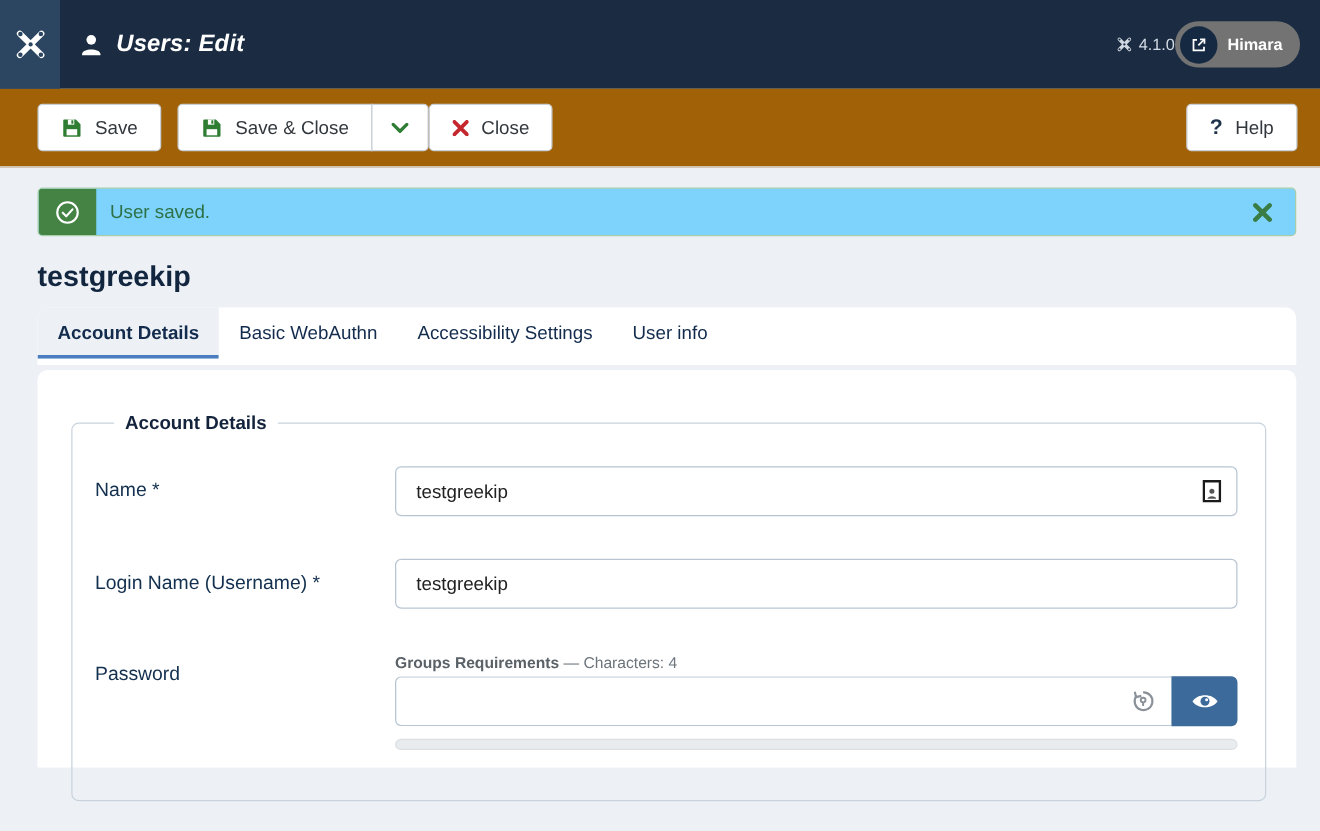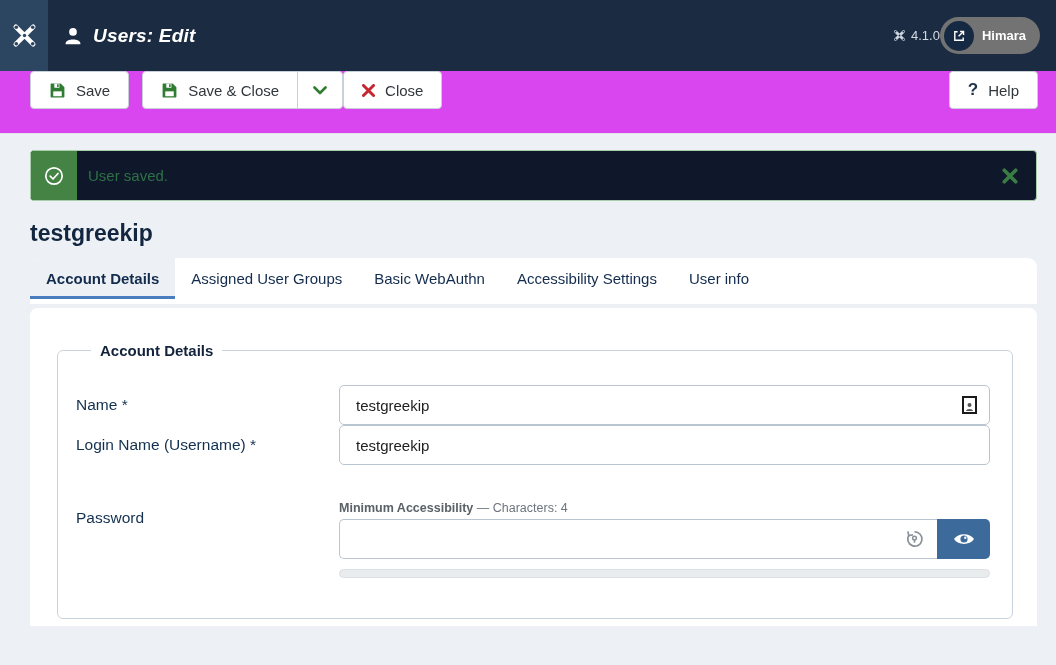--- a/index.html
+++ b/index.html
@@ -11,54 +11,54 @@
   .logo-block { width:48px; height:71px; background:#2c4560; display:flex; align-items:center; justify-content:center; flex:0 0 48px; }
   .header-left { display:flex; align-items:center; gap:9px; margin-left:14px; }
   .header-title { color:#fff; font-size:19px; font-weight:700; letter-spacing:.2px;font-style:italic; }
   .header-right { margin-left:auto; display:flex; align-items:center; margin-right:16px; }
   .version { display:flex; align-items:center; gap:5px; color:#d2dae4; font-size:13px; }
   .user-pill { background:#737373; border-radius:19px; height:37px; display:flex; align-items:center; padding:0 14px 0 4px; gap:8px; border:none; cursor:pointer; }
   .pill-circle { width:30px; height:30px; border-radius:50%; background:#152a42; display:flex; align-items:center; justify-content:center; }
   .pill-label { color:#fff; font-size:13px; font-weight:700; }
 
   
-  .toolbar { height:63px; background:#d946ef; border-bottom:1px solid #e0e5ea; display:flex; align-items:flex-start; padding:0 18px 0 30px; }
+  .toolbar { height:63px; background:#a16207; border-bottom:1px solid #e0e5ea; display:flex; align-items:center; padding:0 18px 0 30px; }
   .btn { height:38px; background:#fff; border:1px solid #c9cfd6; border-radius:4px; display:inline-flex; align-items:center; gap:10px; padding:0 18px; font-family:"Liberation Sans",sans-serif; font-size:15px; color:#31373d; cursor:pointer; }
   .btn-group { display:flex; }
   .btn-group .btn-main { border-radius:4px 0 0 4px; }
   .btn-caret { height:38px; width:46px; background:#fff; border:1px solid #c9cfd6; border-radius:0 4px 4px 0; margin-left:-1px; display:flex; align-items:center; justify-content:center; cursor:pointer; }
   .btn-save { margin-right:13px; }
   .btn-help { margin-left:auto; }
 
   
   .page { padding:16px 19px 0 30px; }
 
-  .alert { display:flex; align-items:stretch; height:51px; background:#0f172a; border:1px solid #a9cfaa; border-radius:4px; overflow:hidden; }
+  .alert { display:flex; align-items:stretch; height:39px; background:#7dd3fc; border:1px solid #a9cfaa; border-radius:4px; overflow:hidden; }
   .alert-icon { width:46px; background:#448344; display:flex; align-items:center; justify-content:center; flex:0 0 46px; }
   .alert-text { display:flex; align-items:center; padding-left:11px; color:#2e7146; font-size:15px; }
   .alert-close { margin-left:auto; margin-right:10px; background:none; border:none; display:flex; align-items:center; cursor:pointer; padding:0 8px; }
 
   h1.page-heading { font-size:23px; font-weight:700; color:#12263f; margin:19px 0 11px 0; }
 
   .tabs-card { background:#fff; border-radius:9px 9px 0 0; padding-bottom:5px; }
   .tabs-row { display:flex; }
   .tab { padding:12px 16px 9px 16px; font-size:15px; color:#132c4e; border-bottom:3px solid transparent; cursor:pointer; }
   .tab.active { background:#edf1f5; border-bottom-color:#4a7dc0; font-weight:700; }
   .tabs-row .tab:first-child { border-top-left-radius:9px; }
   .tabs-row2 .tab { padding-top:11px; }
 
   .gap { height:4px; }
 
   .content-card { background:#fff; height:318px; padding:34px 24px 0 27px; border-radius:8px 8px 0 0; }
   fieldset.account { border:1px solid #c9d3dd; border-radius:6px; padding:0 22px 40px 18px; }
   fieldset.account legend { margin-left:15px; padding:0 9px; font-size:15px; font-weight:700; color:#13233c; }
 
-  .form-row { display:flex;gap:23px; }
+  .form-row { display:flex; }
   .row-name { margin-top:26px; align-items:center; }
-  .row-login { align-items:center; }
+  .row-login { margin-top:34px; align-items:center; }
   .row-pass { margin-top:36px; }
   .flabel { width:240px; flex:0 0 240px; font-size:15.5px; color:#13304f; }
   .fcontrol { flex:1; }
 
   .input-wrap { position:relative; }
   .text-input { width:100%; height:40px; border:1px solid #b9c6d2; border-radius:5px; padding:0 40px 0 16px; font-size:15px; color:#222; font-family:"Liberation Sans",sans-serif; background:#fff; outline:none; }
   .login-input { padding-right:16px; }
   .autofill-icon { position:absolute; right:13px; top:50%; transform:translateY(-50%); }
 
   .row-pass .flabel { padding-top:8px; }
@@ -170,21 +170,20 @@
           <path d="M2 2 L12 12 M12 2 L2 12" stroke="#3a7d44" stroke-width="3.2" stroke-linecap="round"></path>
         </svg>
       </button>
     </div>
 
     <h1 class="page-heading">testgreekip</h1>
 
     <div class="tabs-card">
       <div class="tabs-row">
         <div class="tab active">Account Details</div>
-        <div class="tab">Assigned User Groups</div>
         <div class="tab">Basic WebAuthn</div>
         <div class="tab">Accessibility Settings</div>
         <div class="tab">User info</div>
       </div>
     </div>
 
     <div class="gap"></div>
 
     <div class="content-card">
       <fieldset class="account">
@@ -208,21 +207,21 @@
           <label class="flabel">Login Name (Username) *</label>
           <div class="fcontrol">
             <input class="text-input login-input" value="testgreekip" style="">
           </div>
         </div>
 
         <div class="form-row row-pass">
           <label class="flabel">Password</label>
           <div class="fcontrol">
             <div class="pw-hint">
-              <b>Minimum Accessibility</b>
+              <b>Groups Requirements</b>
               <span>— Characters: 4</span>
             </div>
             <div class="pw-group">
               <div class="pw-input-wrap">
                 <input type="password" class="text-input pw-input" value="" style="">
                 <svg class="gen-icon" width="19" height="19" viewBox="0 0 20 20">
                   <path d="M10 2.5 A7.5 7.5 0 1 1 4 6" fill="none" stroke="#8a9199" stroke-width="1.8"></path>
                   <path d="M3 2 L4 6.5 L8.5 5.5" fill="none" stroke="#8a9199" stroke-width="1.8" stroke-linejoin="round"></path>
                   <circle cx="10" cy="9" r="2" fill="none" stroke="#8a9199" stroke-width="1.6"></circle>
                   <path d="M10 11 L10 14" stroke="#8a9199" stroke-width="1.6"></path>

